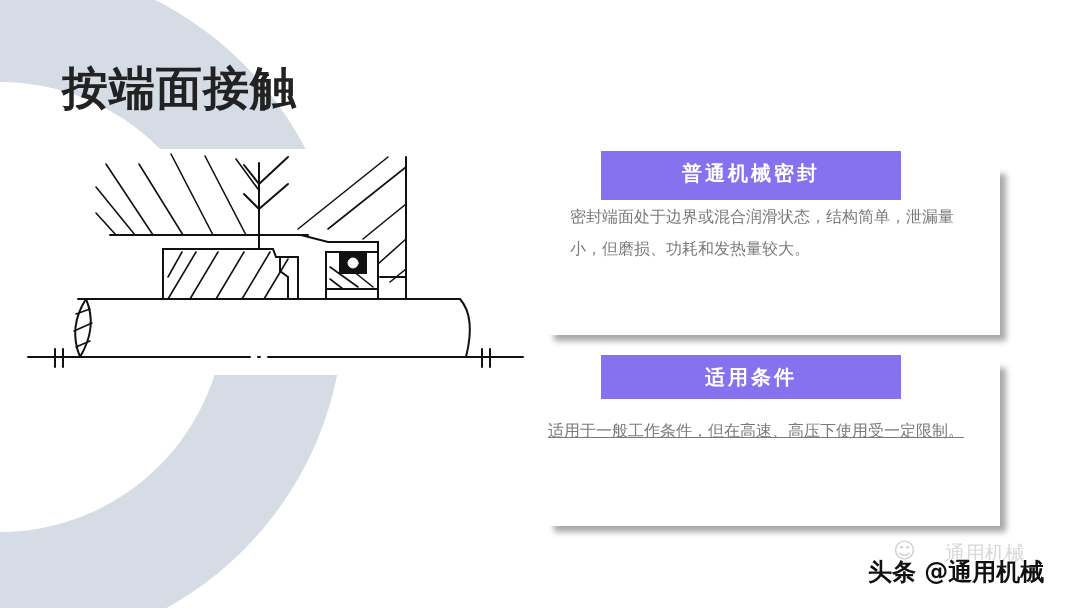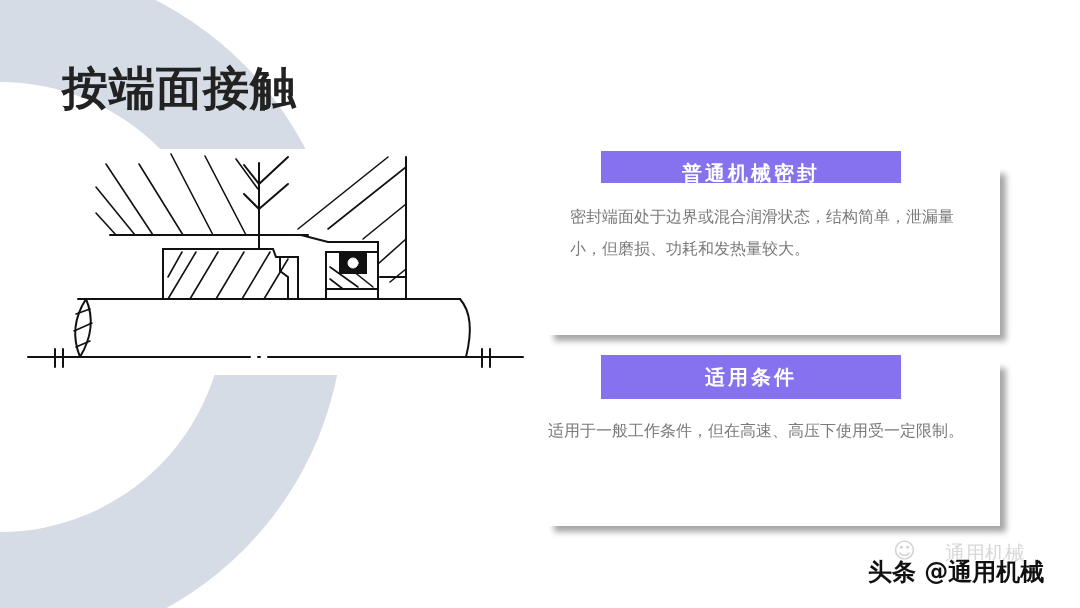--- a/index.html
+++ b/index.html
@@ -40,29 +40,29 @@
     }
     .card1 { left: 548px; top: 168px; width: 452px; height: 167px; }
     .card2 { left: 548px; top: 362px; width: 452px; height: 164px; }
     .card-header {
       position: absolute;
       background: #8671ee;
       color: #ffffff;
       font-weight: bold; font-size: 20px;
       text-align: center; letter-spacing: 3px;
     }
-    .h1 { left: 601px; top: 151px; width: 300px; height: 32px; line-height: 44px; }
+    .h1 { left: 601px; top: 151px; width: 300px; height: 49px; line-height: 44px; }
     .h2 { left: 601px; top: 355px; width: 300px; height: 44px; line-height: 44px; }
     .card-body {
       position: absolute;
       color: #7a7a7a;
       font-size: 16px; line-height: 32px;
     }
     .b1 { left: 570px; top: 201px; width: 410px; }
-    .b2 { left: 548px; top: 415px; width: 450px; }
+    .b2 { left: 548px; top: 415px; width: 450px; text-decoration: underline; }
     .watermark {
       position: absolute; left: 868px; top: 556px;
       font-size: 24px; color: #111111; font-weight: bold;
       text-shadow: 1px 1px 0 #ffffff, -1px -1px 0 #ffffff;
       text-align: right;
     }
     .watermark-ghost {
       position: absolute; left: 945px; top: 540px;
       font-size: 20px; color: rgba(200,200,200,0.7);
     }

